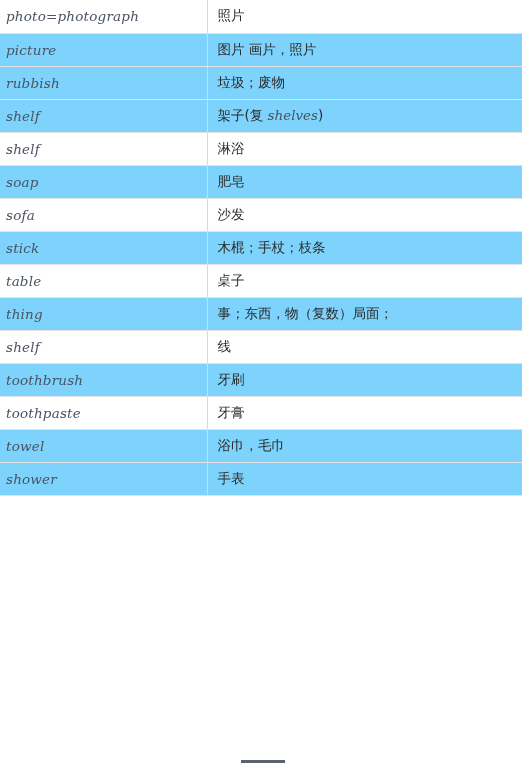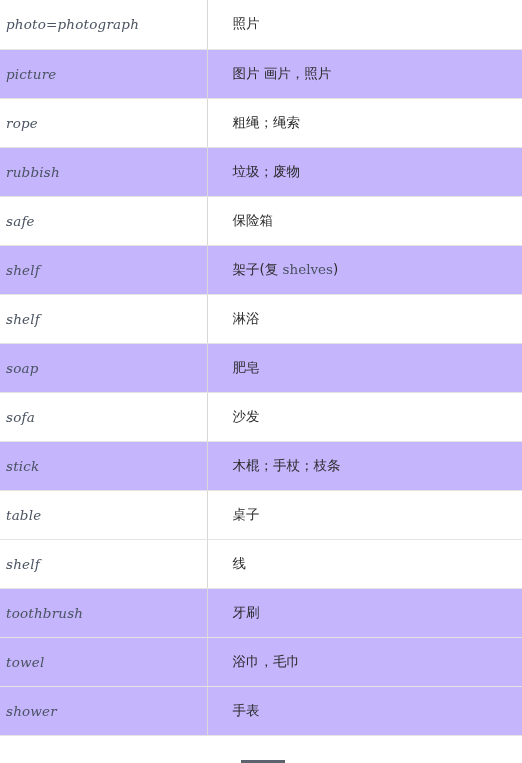--- a/index.html
+++ b/index.html
@@ -15,26 +15,26 @@
     font-family: "DejaVu Sans", sans-serif;
   }
 
   #vocab-table {
     width: 522px;
     border-collapse: collapse;
     table-layout: fixed;
   }
 
   #vocab-table tr {
-    height: 49px;
+    height: 33px;
     margin-left: 7px;
   }
 
   #vocab-table tr.row-odd  { background: #ffffff; }
-  #vocab-table tr.row-even { background: #c4b5fd; }
+  #vocab-table tr.row-even { background: #7dd3fc; }
 
   #vocab-table td {
     padding: 0 0 0 6px;
     vertical-align: middle;
     border-bottom: 1px solid #e3e3e3;
     box-sizing: border-box;
     overflow: hidden;
     white-space: nowrap;
   }
 
@@ -48,26 +48,27 @@
     border-right: 1px solid #d8d8d8;
     letter-spacing: 0.2px;
   }
 
   
   #vocab-table td.col-gloss {
     width: 315px;
     font-family: "DejaVu Sans", "Liberation Sans", sans-serif;
     font-size: 13.5px;
     color: #2b2b2b;
-    padding-left: 25px;
+    padding-left: 10px;
   }
 
   
   .gloss-latin {
     font-family: "DejaVu Serif", "Liberation Serif", serif;
+    font-style: italic;
     color: #4a5361;
     text-align: right;
   }
 
   
   #bottom-cutoff-bar {
     position: absolute;
     left: 241px;
     top: 760px;
     width: 44px;
@@ -81,31 +82,23 @@
 <table id="vocab-table">
   <tbody>
       <tr class="row-odd">
         <td class="col-term">photo=photograph</td>
         <td class="col-gloss">照片</td>
       </tr>
       <tr class="row-even">
         <td class="col-term">picture</td>
         <td class="col-gloss">图片 画片，照片</td>
       </tr>
-      <tr class="row-odd">
-        <td class="col-term">rope</td>
-        <td class="col-gloss">粗绳；绳索</td>
-      </tr>
       <tr class="row-even">
         <td class="col-term">rubbish</td>
         <td class="col-gloss">垃圾；废物</td>
-      </tr>
-      <tr class="row-odd">
-        <td class="col-term">safe</td>
-        <td class="col-gloss">保险箱</td>
       </tr>
       <tr class="row-even">
         <td class="col-term">shelf</td>
         <td class="col-gloss"><span>架子(复 </span><span class="gloss-latin">shelves</span><span>)</span></td>
       </tr>
       <tr class="row-odd">
         <td class="col-term">shelf</td>
         <td class="col-gloss">淋浴</td>
       </tr>
       <tr class="row-even">
@@ -117,27 +110,35 @@
         <td class="col-gloss">沙发</td>
       </tr>
       <tr class="row-even">
         <td class="col-term">stick</td>
         <td class="col-gloss">木棍；手杖；枝条</td>
       </tr>
       <tr class="row-odd">
         <td class="col-term">table</td>
         <td class="col-gloss">桌子</td>
       </tr>
+      <tr class="row-even">
+        <td class="col-term">thing</td>
+        <td class="col-gloss">事；东西，物（复数）局面；</td>
+      </tr>
       <tr class="row-odd">
         <td class="col-term">shelf</td>
         <td class="col-gloss">线</td>
       </tr>
       <tr class="row-even">
         <td class="col-term">toothbrush</td>
         <td class="col-gloss">牙刷</td>
+      </tr>
+      <tr class="row-odd">
+        <td class="col-term">toothpaste</td>
+        <td class="col-gloss">牙膏</td>
       </tr>
       <tr class="row-even">
         <td class="col-term">towel</td>
         <td class="col-gloss">浴巾，毛巾</td>
       </tr>
       <tr class="row-even">
         <td class="col-term">shower</td>
         <td class="col-gloss">手表</td>
       </tr>
     </tbody>

